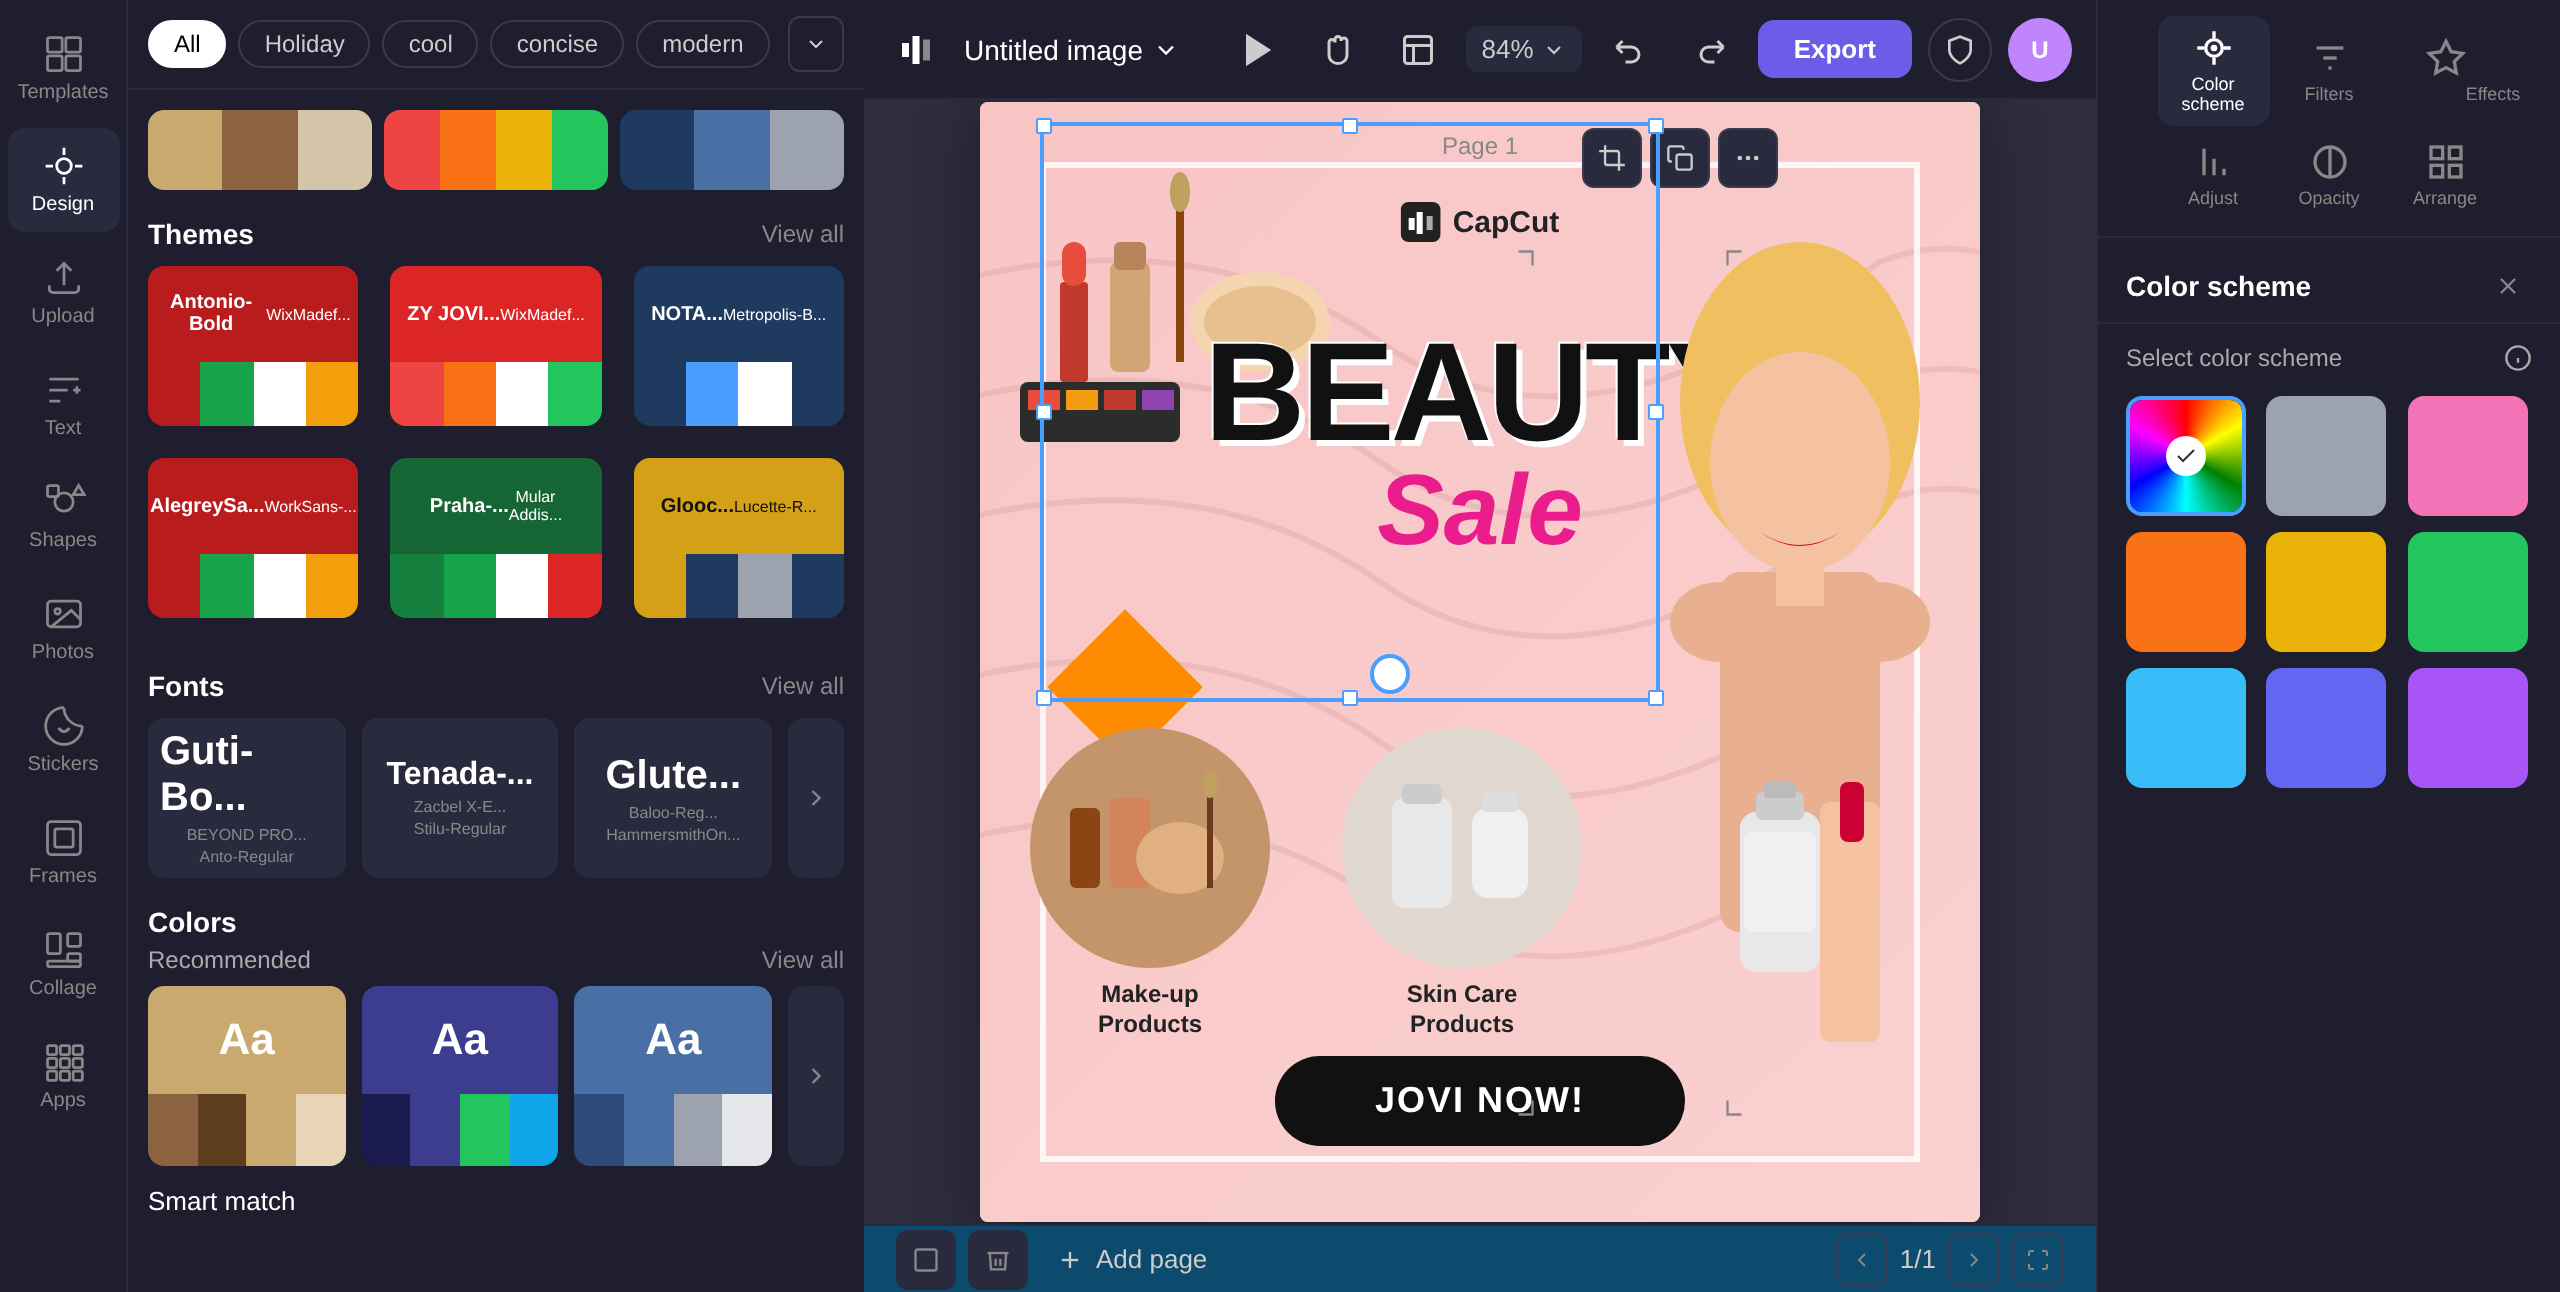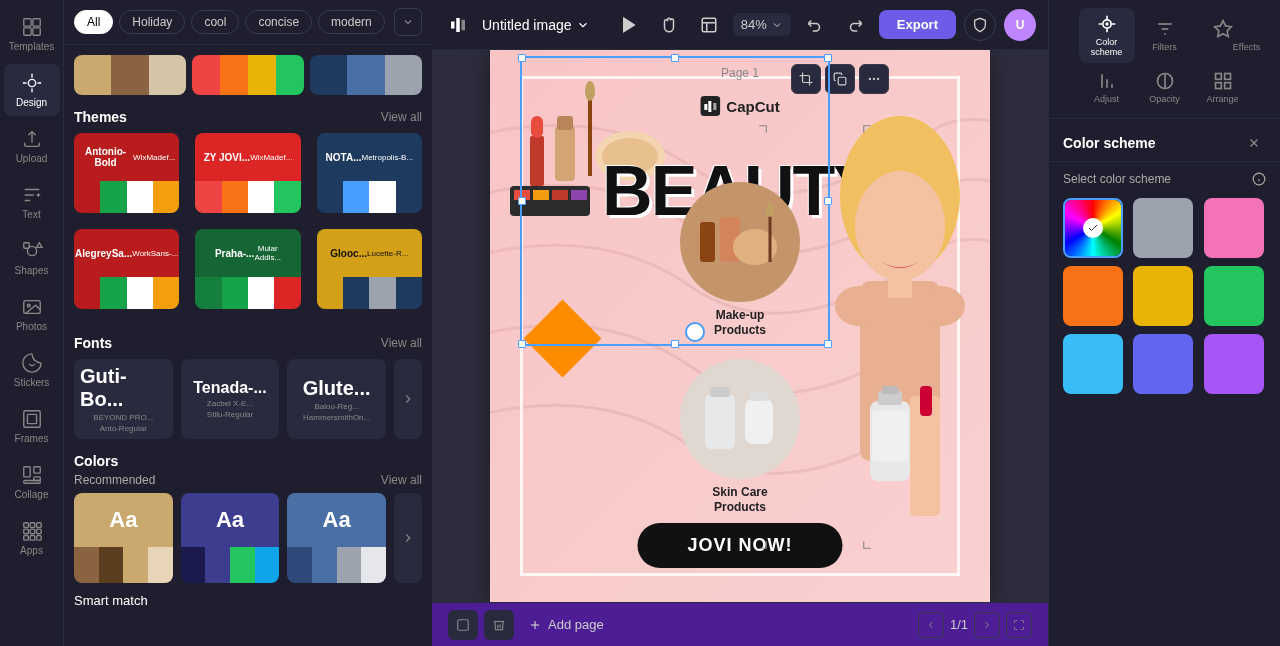--- a/index.html
+++ b/index.html
@@ -406,44 +406,43 @@
       top: 30px;
       left: 30px;
       right: 30px;
       bottom: 30px;
       border: 3px solid rgba(255,255,255,0.8);
     }
     .products-row {
       position: absolute;
       bottom: 85px;
       display: flex;
-      gap: 20px;
+      gap: 36px;
       width: 90%;
-      justify-content: center;
-      flex-direction: column;
+      justify-content: flex-start;
     }
     .shop-btn {
       position: absolute;
       bottom: 38px;
       left: 50%;
       transform: translateX(-50%);
       background: #111;
       color: #fff;
       border-radius: 40px;
       padding: 12px 50px;
       font-size: 18px;
       font-weight: 800;
       letter-spacing: 1px;
       white-space: nowrap;
     }
 
     
     .bottom-bar {
-      height: 44px;
-      background: #4c1d95;
+      height: 34px;
+      background: #0c4a6e;
       display: flex;
       align-items: center;
       padding: 0 16px;
       gap: 6px;
       border-top: 1px solid #2a2a3e;
       flex-shrink: 0;
     }
     .bottom-tool-btn {
       width: 30px;
       height: 30px;

